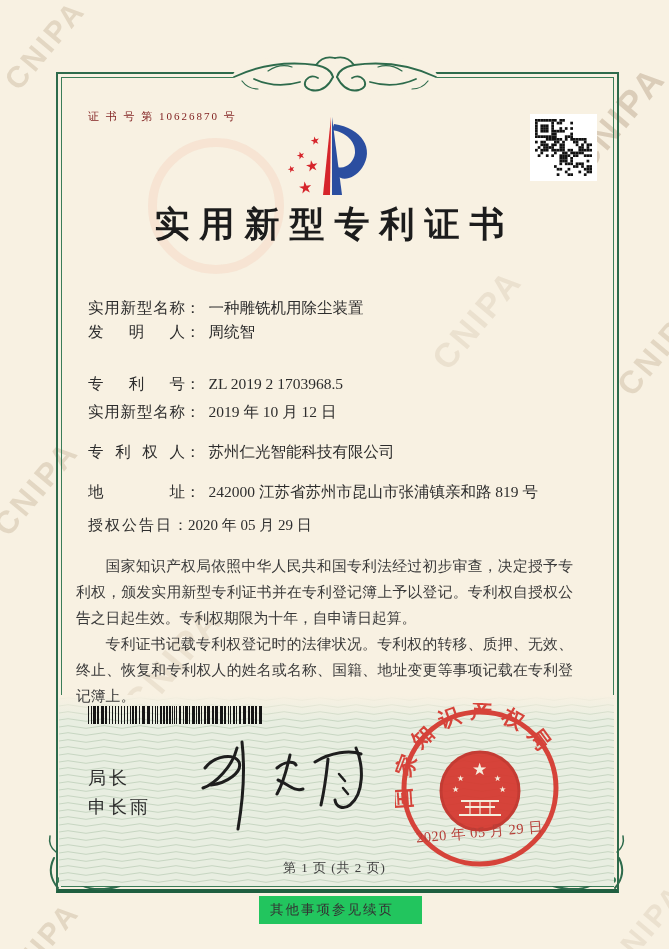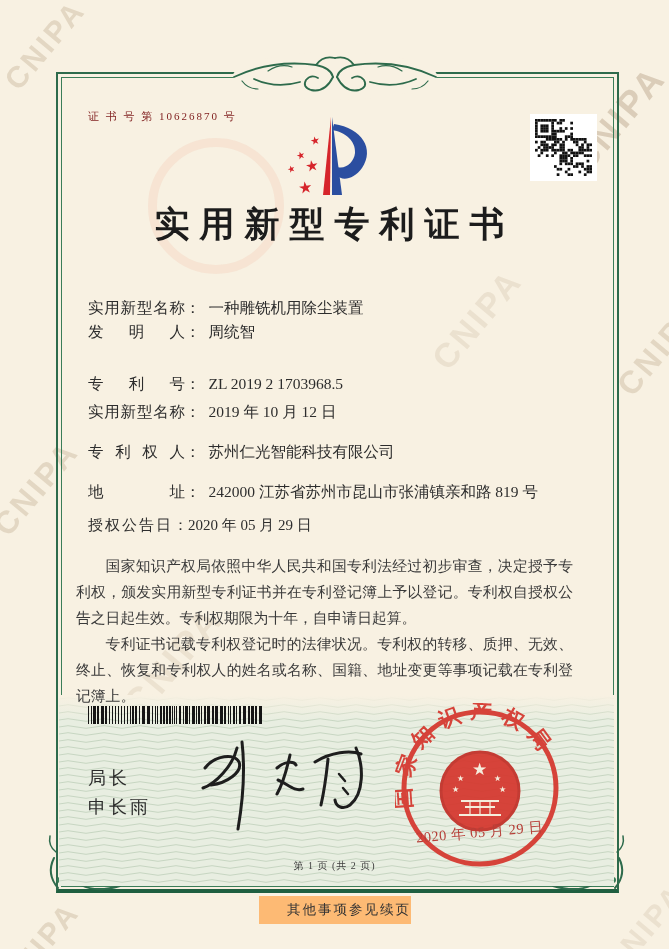--- a/index.html
+++ b/index.html
@@ -67,25 +67,25 @@
   .barcode{position:absolute;left:88px;top:706px;}
   .signer{
     position:absolute;left:88px;top:764px;
     font-family:"Liberation Sans","DejaVu Sans",sans-serif;
     font-size:18px;color:#2b2b2b;letter-spacing:3px;line-height:29px;font-weight:500;
   }
   .signature{position:absolute;left:193px;top:738px;}
   .seal{position:absolute;left:395px;top:703px;}
   .page-footer{
     position:absolute;left:0;top:859px;width:669px;text-align:center;
-    font-size:10px;color:#3f3f3f;letter-spacing:1px;
+    font-size:13px;color:#3f3f3f;letter-spacing:1px;
   }
   .cont-box{
-    position:absolute;left:259px;top:896px;width:152px;height:28px;background:#fdba74;
-    text-align:right;line-height:28px;font-size:13.5px;letter-spacing:2px;color:#333;
+    position:absolute;left:259px;top:896px;width:152px;height:28px;background:#22c55e;
+    text-align:left;line-height:28px;font-size:13.5px;letter-spacing:2px;color:#333;padding-left:11px;
   }
   .ornament{position:absolute;pointer-events:none;}
 </style>
 </head>
 <body>
 
 <div class="wm" style="left:-8px;top:28px;font-size:30px;">CNIPA</div>
 <div class="wm" style="left:556px;top:98px;font-size:36px;color:rgba(170,148,118,0.38);">CNIPA</div>
 <div class="wm" style="left:604px;top:330px;font-size:32px;">CNIPA</div>
 <div class="wm" style="left:418px;top:300px;font-size:34px;color:rgba(190,170,140,0.22);">CNIPA</div>

